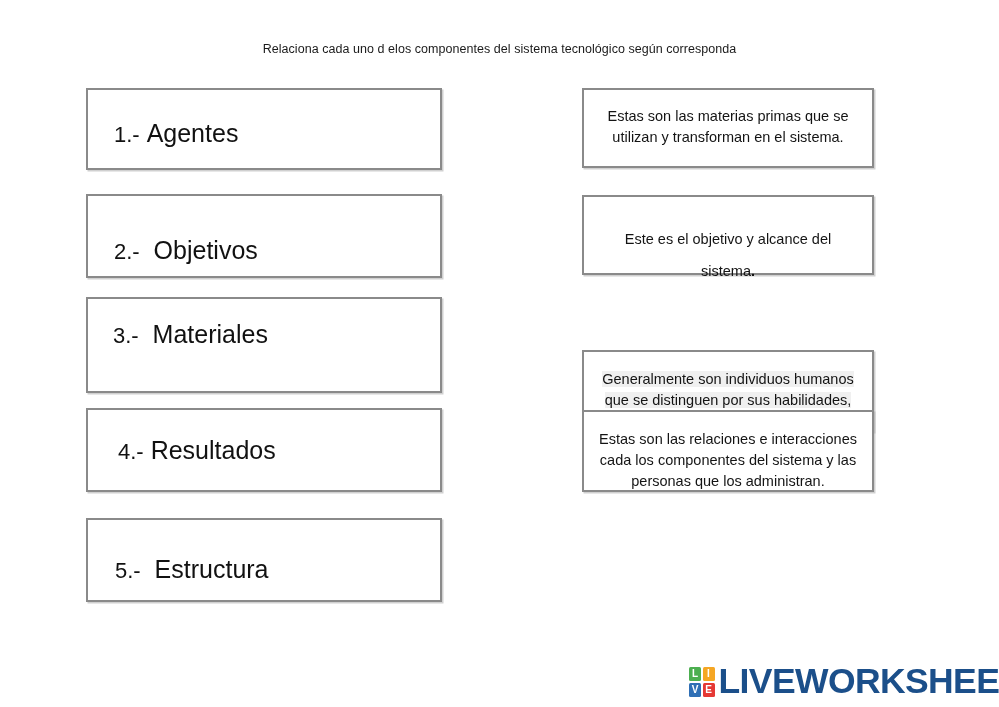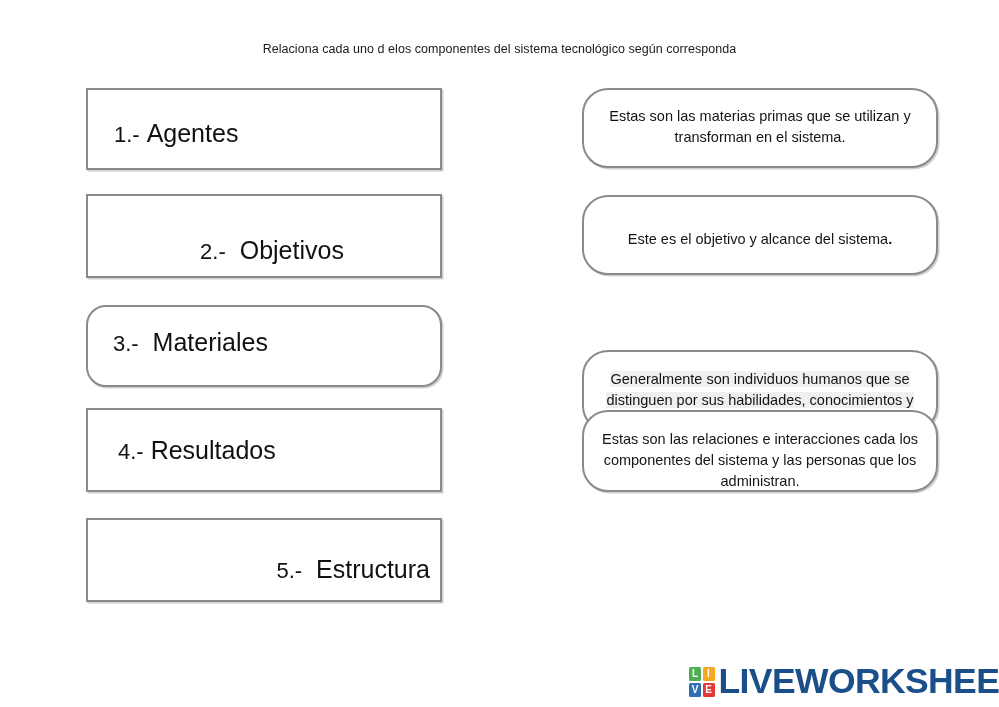--- a/index.html
+++ b/index.html
@@ -62,35 +62,34 @@
   .term-num {
     font-size: 22px;
     vertical-align: baseline;
   }
   .term-word {
     font-size: 25px;
   }
 
   .term-1 { top: 88px;  height: 82px; }
   .term-2 { top: 194px; height: 84px; }
-  .term-3 { top: 305px; height: 82px; border-radius: 20px; }
+  .term-3 { top: 297px; height: 96px; }
   .term-4 { top: 408px; height: 84px; }
   .term-5 { top: 518px; height: 84px; }
 
   .term-1 .term-text { top: 31px; left: 26px; }
   .term-2 .term-text { top: 42px; left: 26px; }
   .term-3 .term-text { top: 23px; left: 25px; }
   .term-4 .term-text { top: 28px; left: 30px; }
-  .term-5 .term-text { top: 37px; left: 27px; text-align: right; }
+  .term-5 .term-text { top: 37px; left: 27px; }
 
   
   .def-card {
     left: 582px;
-    width: 356px;
-    border-radius: 26px;
+    width: 292px;
   }
   .def-text {
     position: absolute;
     left: 14px;
     right: 14px;
     text-align: center;
     font-size: 14.5px;
     line-height: 21px;
     color: #141414;
   }
@@ -157,21 +156,21 @@
 <div id="worksheet">
 
   <div class="instruction">Relaciona cada uno d elos componentes del sistema tecnológico según corresponda</div>
 
   <div class="card term-card term-1" style="border-color: rgb(138, 138, 138);">
     <div class="term-text">
       <span class="term-num">1.-</span><span>&nbsp;</span><span class="term-word">Agentes</span>
     </div>
   </div>
 
-  <div class="card term-card term-2" style="border-color: rgb(138, 138, 138); text-align: center;">
+  <div class="card term-card term-2" style="border-color: rgb(138, 138, 138);">
     <div class="term-text">
       <span class="term-num">2.-</span><span>&nbsp;&nbsp;</span><span class="term-word">Objetivos</span>
     </div>
   </div>
 
   <div class="card term-card term-3" style="border-color: rgb(138, 138, 138);">
     <div class="term-text">
       <span class="term-num">3.-</span><span>&nbsp;&nbsp;</span><span class="term-word">Materiales</span>
     </div>
   </div>

